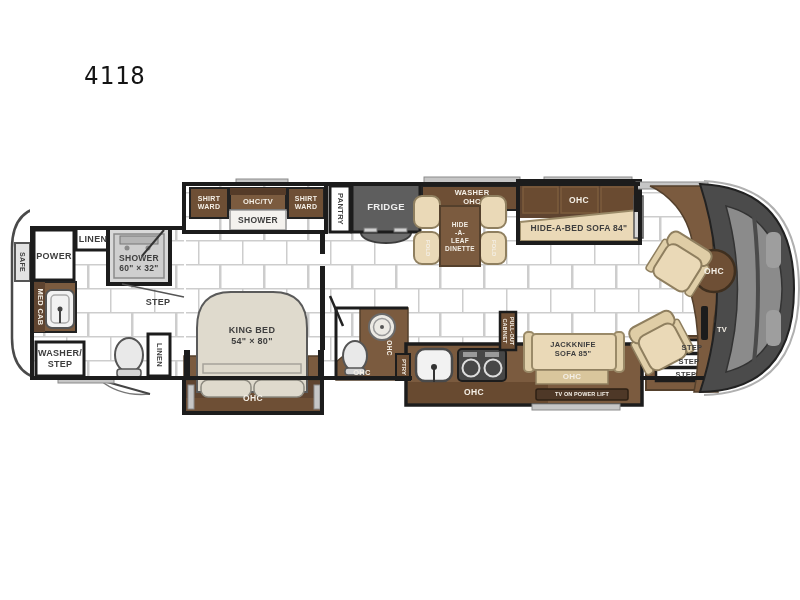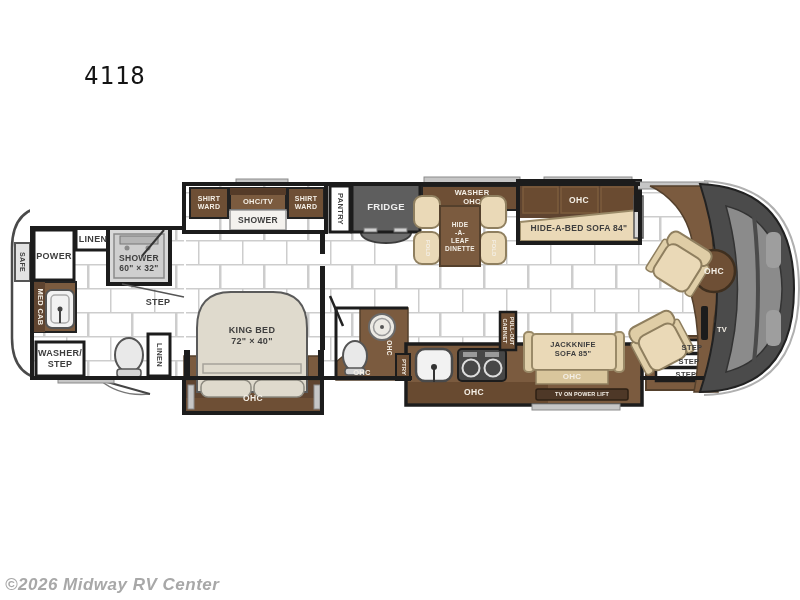--- a/index.html
+++ b/index.html
@@ -236,21 +236,21 @@
 STEP</div>
 <div class="lbl rot s75" style="left:159px;top:355px">LINEN</div>
 
 <div class="lbl s7 w" style="left:209px;top:203px">SHIRT
 WARD</div>
 <div class="lbl s75 w" style="left:258px;top:201px">OHC/TV</div>
 <div class="lbl s85" style="left:258px;top:220px">SHOWER</div>
 <div class="lbl s7 w" style="left:306px;top:203px">SHIRT
 WARD</div>
 <div class="lbl s9" style="left:252px;top:336px">KING BED
-72" × 40"</div>
+54" × 80"</div>
 <div class="lbl s85 w" style="left:253px;top:398px">OHC</div>
 
 <div class="lbl rot s65 w" style="left:389px;top:348px">OHC</div>
 <div class="lbl s75 w" style="left:362px;top:372px">OHC</div>
 <div class="lbl rot s6 w" style="left:403px;top:367px">PTRY</div>
 
 <div class="lbl rot s75" style="left:340px;top:209px">PANTRY</div>
 <div class="lbl s95" style="left:386px;top:207px;color:#efefef">FRIDGE</div>
 <div class="lbl rot s55 w" style="left:508px;top:331px">PULL-OUT
 CABINET</div>
@@ -272,15 +272,14 @@
 <div class="lbl s8 w" style="left:572px;top:377px">OHC</div>
 <div class="lbl s55 w" style="left:582px;top:394px">TV ON POWER LIFT</div>
 
 <div class="lbl s75" style="left:692px;top:347px">STEP</div>
 <div class="lbl s75" style="left:689px;top:361px">STEP</div>
 <div class="lbl s75" style="left:686px;top:374px">STEP</div>
 
 <div class="lbl s85 w" style="left:714px;top:271px">OHC</div>
 <div class="lbl s75 w" style="left:722px;top:329px">TV</div>
 
-<div id="watermark">©2026 Midway RV Center</div>
 
 </div>
 
 </body></html>

